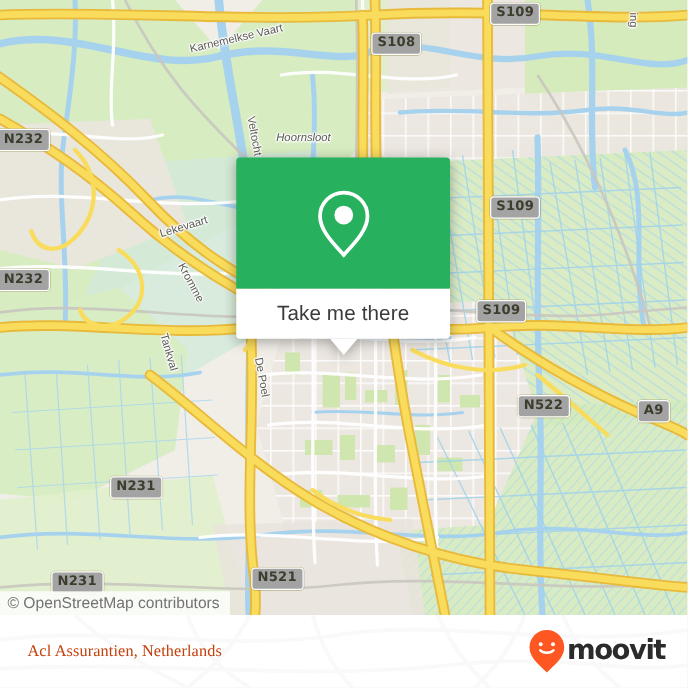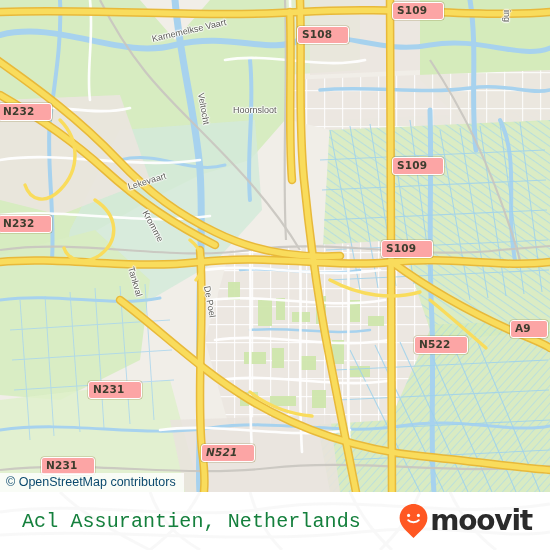--- a/index.html
+++ b/index.html
@@ -10,29 +10,29 @@
   }
   #root{position:relative;width:550px;height:550px;overflow:hidden;}
 
   
   .map-area{position:absolute;left:0;top:0;width:550px;height:492px;overflow:hidden;background:#eceae4;}
   .map-svg{position:absolute;left:0;top:0;width:550px;height:492px;display:block;}
 
   
   .shield{
     position:absolute;
-    background:#fca5a5;
+    background:#a3a3a3;
     border:1.5px solid #ffffff;
     border-radius:3px;
     color:#3d3d2e;
     font-family:"DejaVu Sans", sans-serif;
     font-weight:bold;
     font-size:10.5px;
     line-height:13px;
-    padding:1px 16px 2px 4px;
+    padding:1px 4px 2px 4px;
     white-space:nowrap;
     box-shadow:0 0 0 0.5px rgba(140,130,60,.5);
     letter-spacing:.2px;
   }
 
   
   .maplabel{
     position:absolute;
     color:#5b5b55;
     font-family:"Liberation Sans", sans-serif;
@@ -43,21 +43,21 @@
       1px 0 1px #fff,-1px 0 1px #fff,0 1px 1px #fff,0 -1px 1px #fff;
     pointer-events:none;
   }
 
   
   .attrib{
     position:absolute;left:0;bottom:0;
     background:rgba(255,255,255,.80);
     padding:2px 8px 3px 6px;
     font-size:12.5px;
-    color:#0c4a6e;
+    color:#737373;
     font-family:"Liberation Sans", sans-serif;
     white-space:nowrap;
   }
 
   
   .popup{
     position:absolute;left:189px;top:126px;width:171px;
     filter:drop-shadow(0 2px 5px rgba(0,0,0,.33));
   }
   .popup-top{
@@ -96,27 +96,27 @@
     position:absolute;left:0;top:-492px;width:550px;height:550px;
     opacity:.055;
   }
   .footer-inner{
     position:relative;z-index:2;
     width:100%;height:100%;
     display:flex;align-items:center;justify-content:space-between;
     padding:0 18px 0 22px;box-sizing:border-box;
   }
   .footer-title{
-    font-size:20px;color:#15803d;
-    font-family:Liberation Mono, monospace;
+    font-size:13px;color:#c2410c;
+    font-family:Liberation Serif, serif;
     letter-spacing:.1px;
   }
   .brand{display:flex;align-items:center;gap:0px;}
   .brand-word{
-    font-size:28px;color:#2b2b2b;font-weight:bold;
+    font-size:22px;color:#2b2b2b;font-weight:bold;
     font-family:"DejaVu Sans", sans-serif;
     letter-spacing:-1.2px;line-height:30px;
     margin-left:1px;
   }
 </style>
 </head>
 <body>
 
 <div id="root">
 
@@ -267,35 +267,47 @@
         <path d="M190,240 C205,252 206,268 196,280"></path>
       </g>
     </svg>
 
     <div class="shield" style="left:392px;top:2px;">S109</div>
     <div class="shield" style="left:297px;top:26px;text-align:center;">S108</div>
     <div class="shield" style="left:392px;top:157px;">S109</div>
     <div class="shield" style="left:381px;top:240px;">S109</div>
     <div class="shield" style="left:-2px;top:103px;">N232</div>
     <div class="shield" style="left:-2px;top:215px;">N232</div>
-    <div class="shield" style="left:414px;top:316px;margin-top:20px;">N522</div>
+    <div class="shield" style="left:414px;top:316px;">N522</div>
     <div class="shield" style="left:510px;top:320px;text-align:right;">A9</div>
     <div class="shield" style="left:88px;top:381px;">N231</div>
     <div class="shield" style="left:41px;top:457px;">N231</div>
-    <div class="shield" style="left:201px;top:444px;font-style:italic;">N521</div>
+    <div class="shield" style="left:201px;top:454px;">N521</div>
 
     <div class="maplabel" style="left:152px;top:34px;transform:rotate(-13deg);transform-origin:0 50%;">Karnemelkse Vaart</div>
-    <div class="maplabel" style="left:233px;top:105px;">Hoornsloot</div>
+    <div class="maplabel" style="left:221px;top:105px;font-style:italic;">Hoornsloot</div>
     <div class="maplabel" style="left:201px;top:88px;transform:rotate(80deg);transform-origin:0 50%;">Veltocht</div>
     <div class="maplabel" style="left:507px;top:5px;transform:rotate(90deg);transform-origin:0 50%;">ing</div>
     <div class="maplabel" style="left:128px;top:182px;transform:rotate(-17deg);transform-origin:0 50%;">Lekevaart</div>
     <div class="maplabel" style="left:145px;top:206px;transform:rotate(62deg);transform-origin:0 50%;">Kromme</div>
     <div class="maplabel" style="left:131px;top:262px;transform:rotate(74deg);transform-origin:0 50%;">Tankval</div>
     <div class="maplabel" style="left:207px;top:281px;transform:rotate(80deg);transform-origin:0 50%;">De Poel</div>
 
+    <div class="popup">
+      <div class="popup-top">
+        <svg class="pin-icon" width="46" height="58" viewBox="0 0 46 58">
+          <path d="M23 4 C12.5 4 4 12.5 4 23 C4 34 14 44 23 54 C32 44 42 34 42 23 C42 12.5 33.5 4 23 4 Z" fill="none" stroke="#ffffff" stroke-width="3"></path>
+          <circle cx="23" cy="22" r="7.5" fill="#ffffff"></circle>
+        </svg>
+      </div>
+      <div class="popup-bottom">
+        <span class="popup-label">Take me there</span>
+      </div>
+      <div class="popup-tail"></div>
+    </div>
 
     <div class="attrib">© OpenStreetMap contributors</div>
   </div>
 
   <div class="footer">
     <svg class="footer-watermark" viewBox="0 0 550 550" preserveAspectRatio="none">
       <g stroke="#8a8a8a" fill="none" stroke-width="3">
         <path d="M0,512 C90,500 180,522 270,508 C360,494 450,520 550,504"></path>
         <path d="M60,492 C80,512 110,530 150,550"></path>
         <path d="M150,492 C160,520 175,535 200,550"></path>

